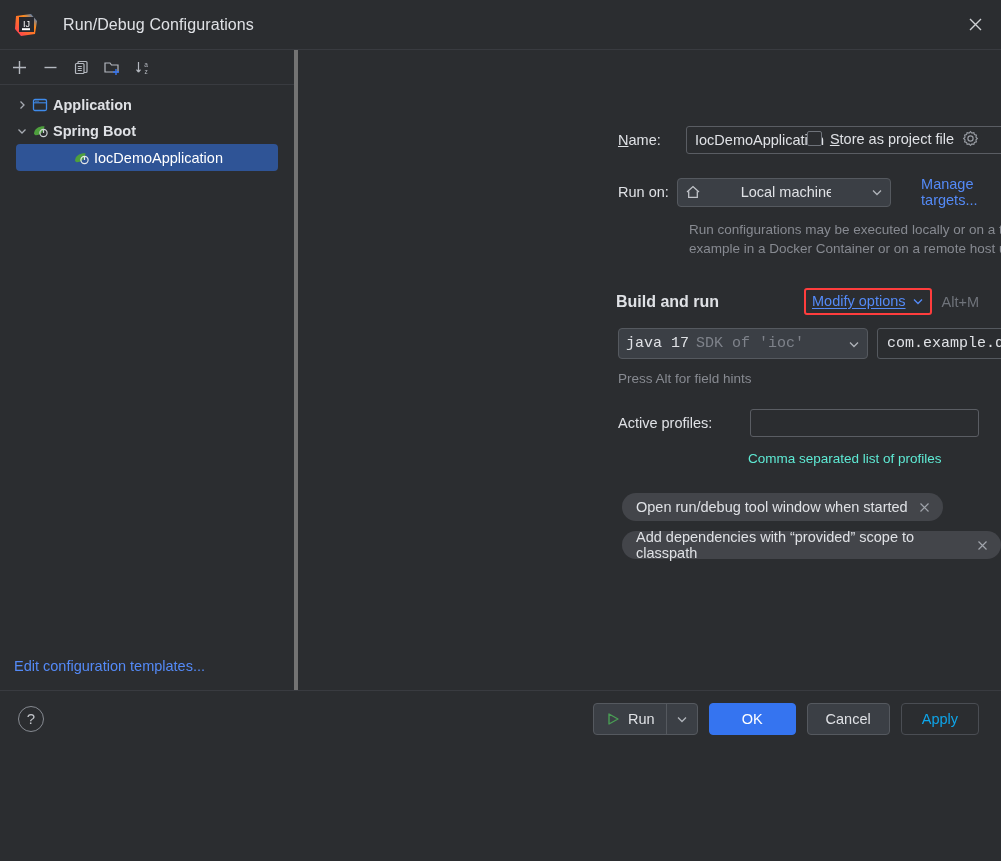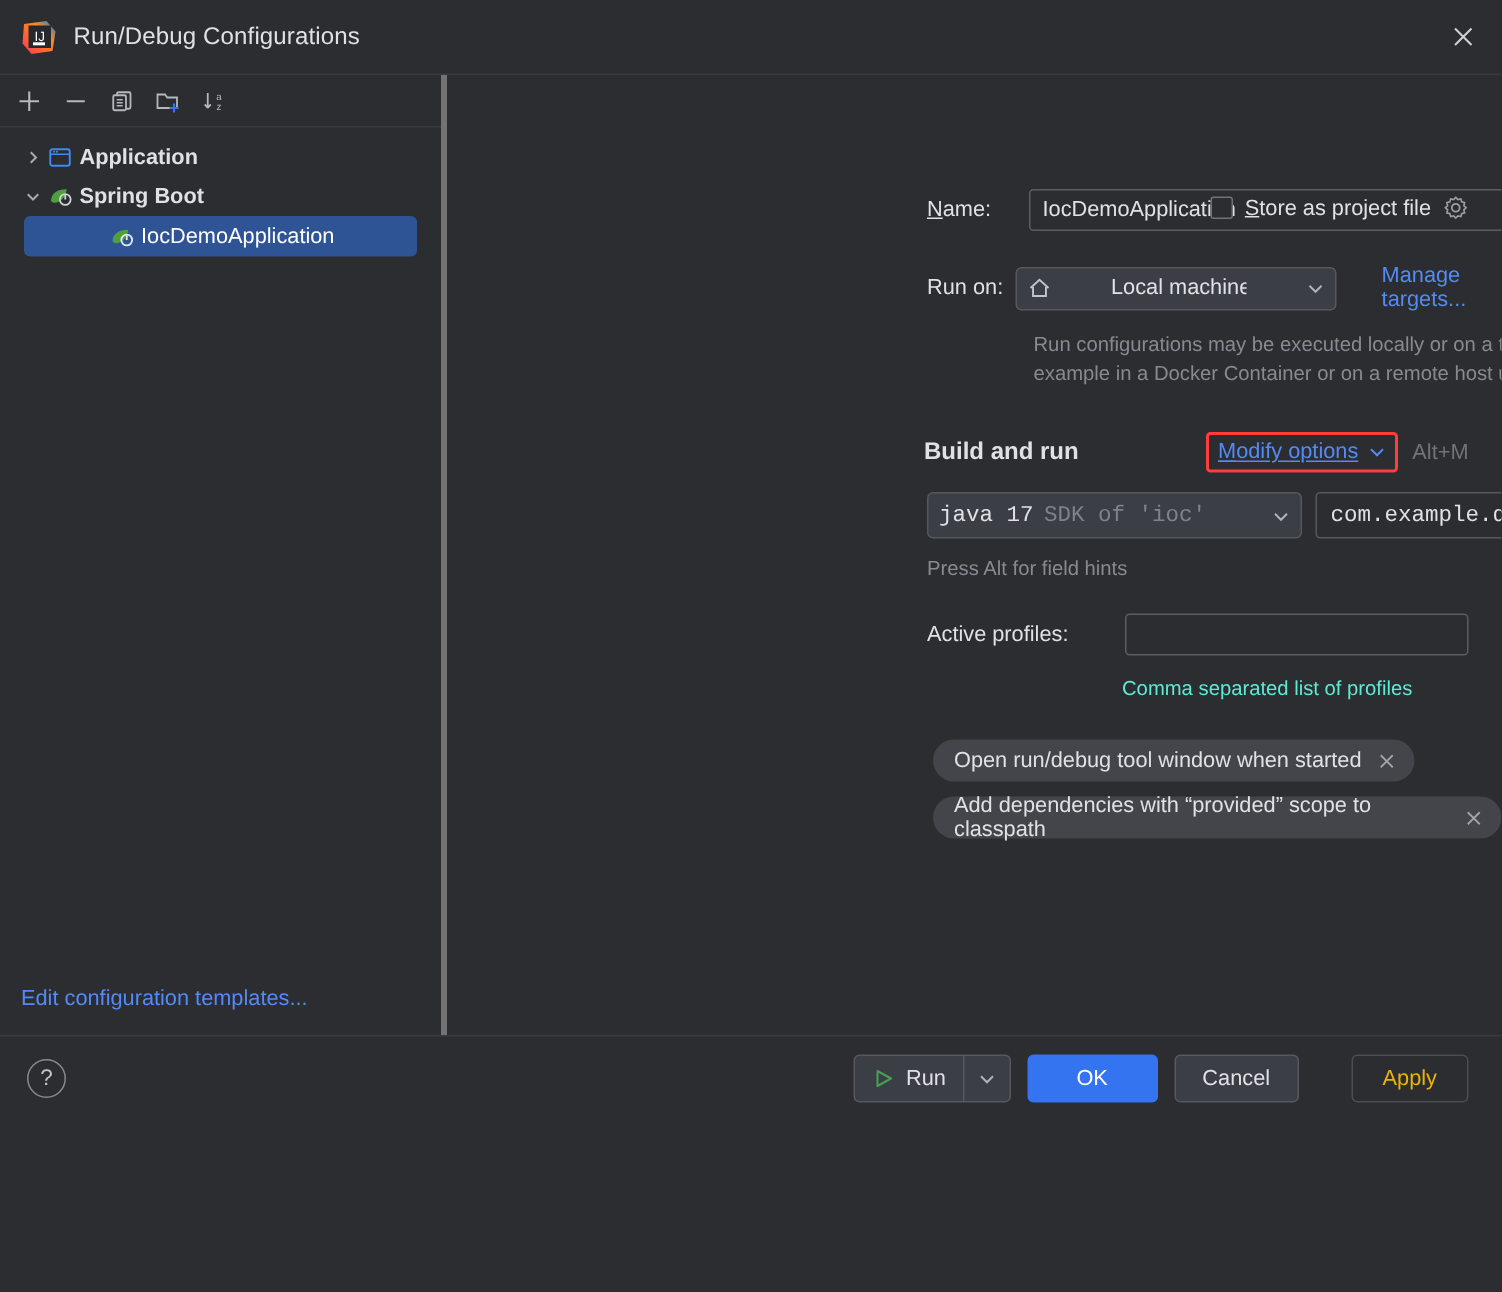--- a/index.html
+++ b/index.html
@@ -15,21 +15,21 @@
   
   .titlebar {
     height: 50px; flex: 0 0 50px;
     display: flex; align-items: center;
     padding: 0 0 0 13px;
     border-bottom: 1px solid #393b40;
     background: #2b2d30;
   }
   .ij-logo { width: 26px; height: 26px; position: relative; flex: 0 0 26px; }
   .ij-logo svg { display:block; }
-  .title-text { font-size: 16px; color: #dfe1e5; margin-left: 10px; letter-spacing: .1px; }
+  .title-text { font-size: 16px; color: #dfe1e5; margin-left: 24px; letter-spacing: .1px; }
   .close-btn {
     margin-left: auto; width: 52px; height: 50px;
     display: flex; align-items: center; justify-content: center;
     color: #cfd1d4;
   }
   .close-btn svg { display:block; }
 
   
   .body { flex: 1 1 auto; display: flex; min-height: 0; }
 
@@ -179,21 +179,21 @@
     color: #c2c5ca; font-size: 15px;
   }
   .spacer { flex: 1 1 auto; }
   .btn {
     height: 32px; border-radius: 4px; border: 1px solid #55595f;
     background: #3b3f45; color: #dfe1e5; font-size: 14.5px;
     display: flex; align-items: center; justify-content: center;
     padding: 0 18px; font-family: "Liberation Sans", sans-serif;
   }
   .btn.primary { background: #3574f0; border-color: #3574f0; color: #ffffff; padding: 0 32px; }
-  .btn.disabled { color: #eab308; background: #2b2d30; border-color: #4a4d53; padding: 0 20px; margin-left: 24px; }
+  .btn.disabled { color: #0ea5e9; background: #2b2d30; border-color: #4a4d53; padding: 0 20px; }
   .run-btn { padding: 0; display: flex; align-items: stretch; overflow: hidden; }
   .run-main { display: flex; align-items: center; gap: 8px; padding: 0 11px 0 12px; }
   .run-arrow-sep { width: 1px; background: #55595f; }
   .run-drop { display: flex; align-items: center; padding: 0 9px; color: #b0b4ba; }
   .play { color: #499c54; display: flex; align-items: center; }
   .play svg { display:block; }
 </style>
 </head>
 <body>
 

